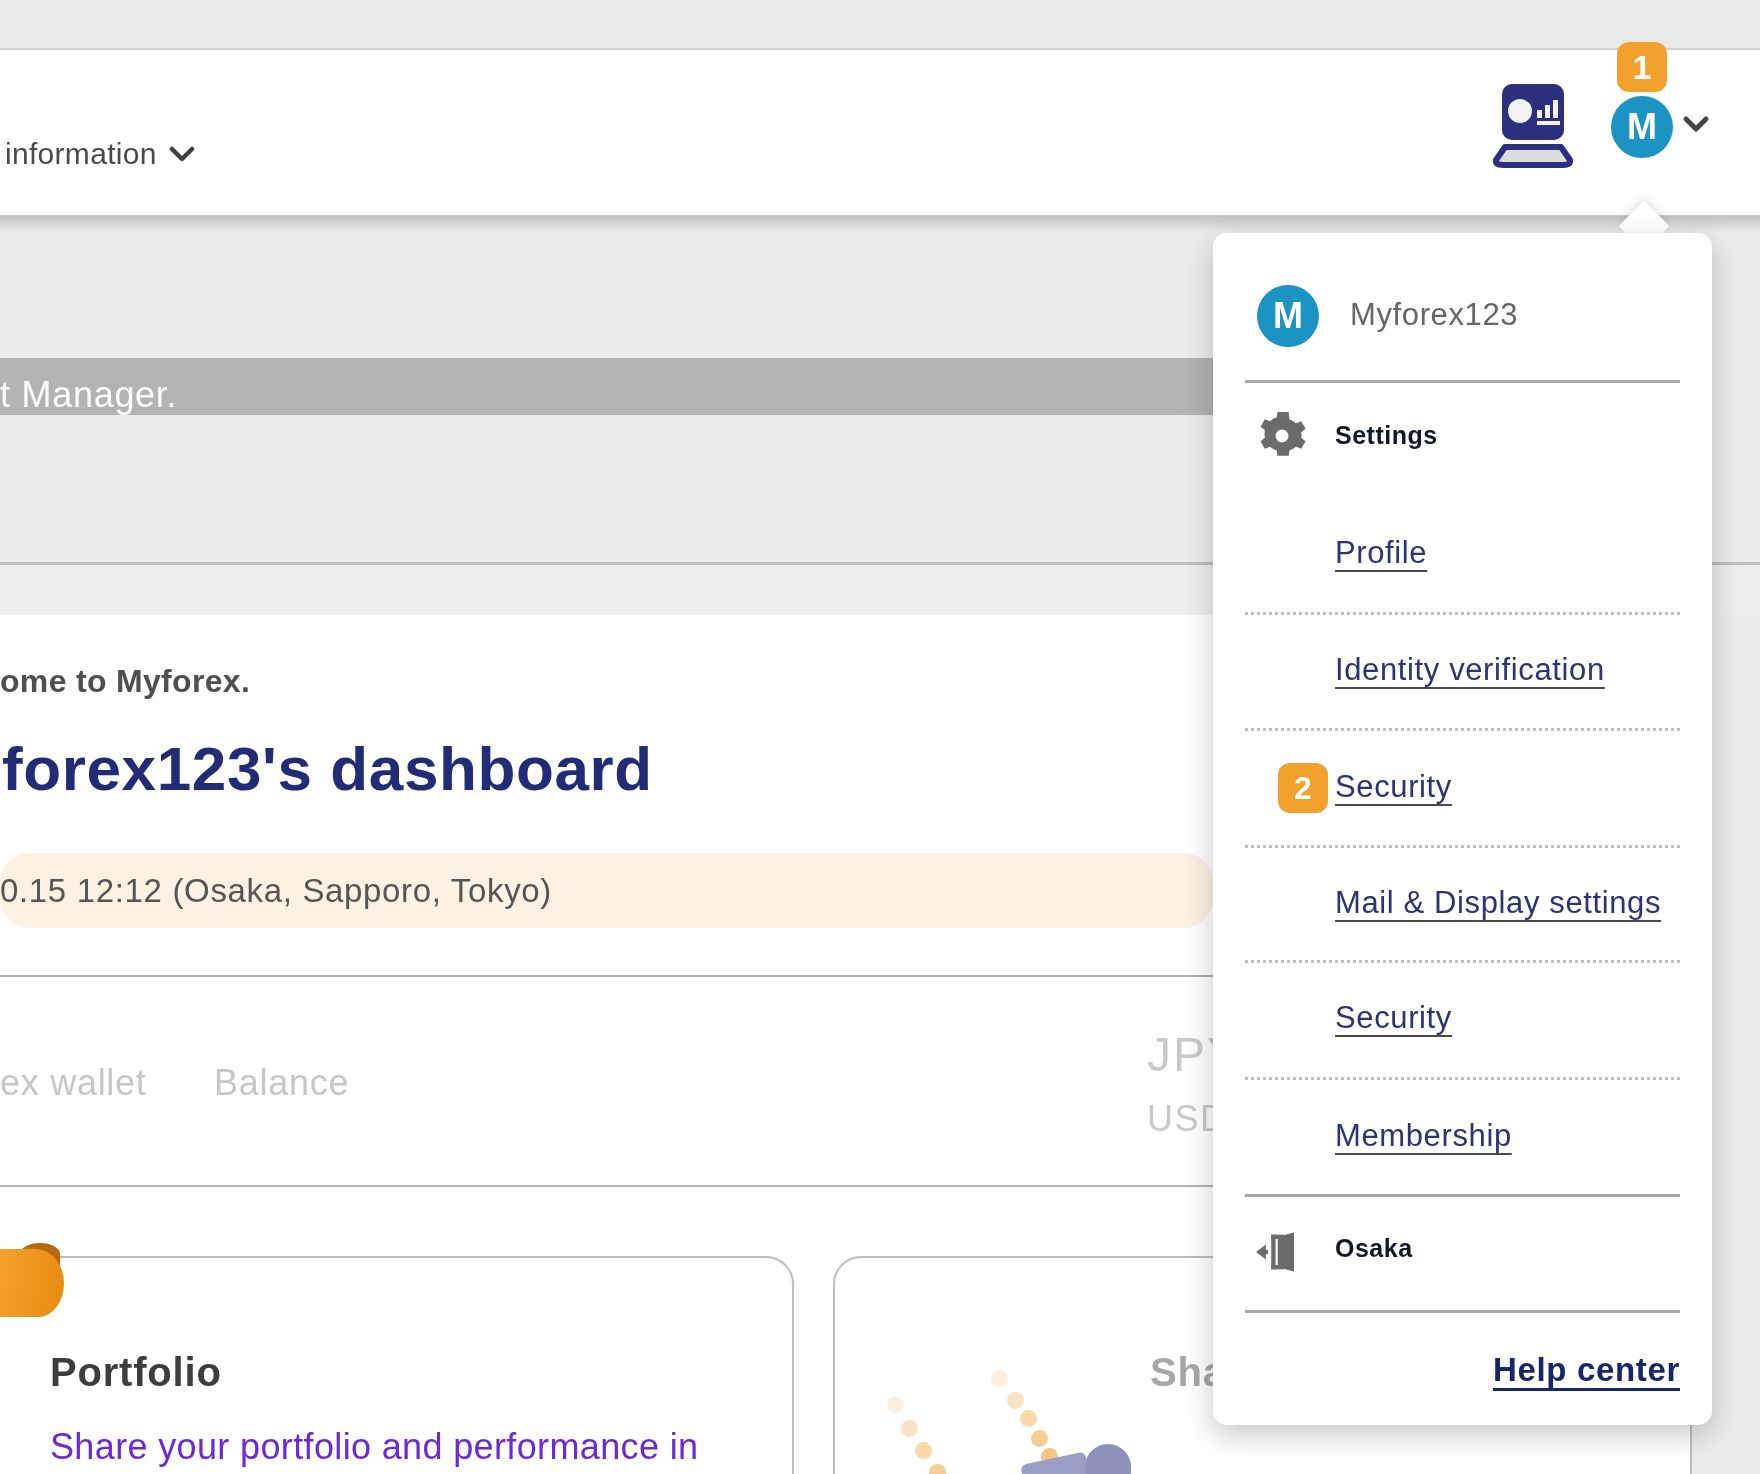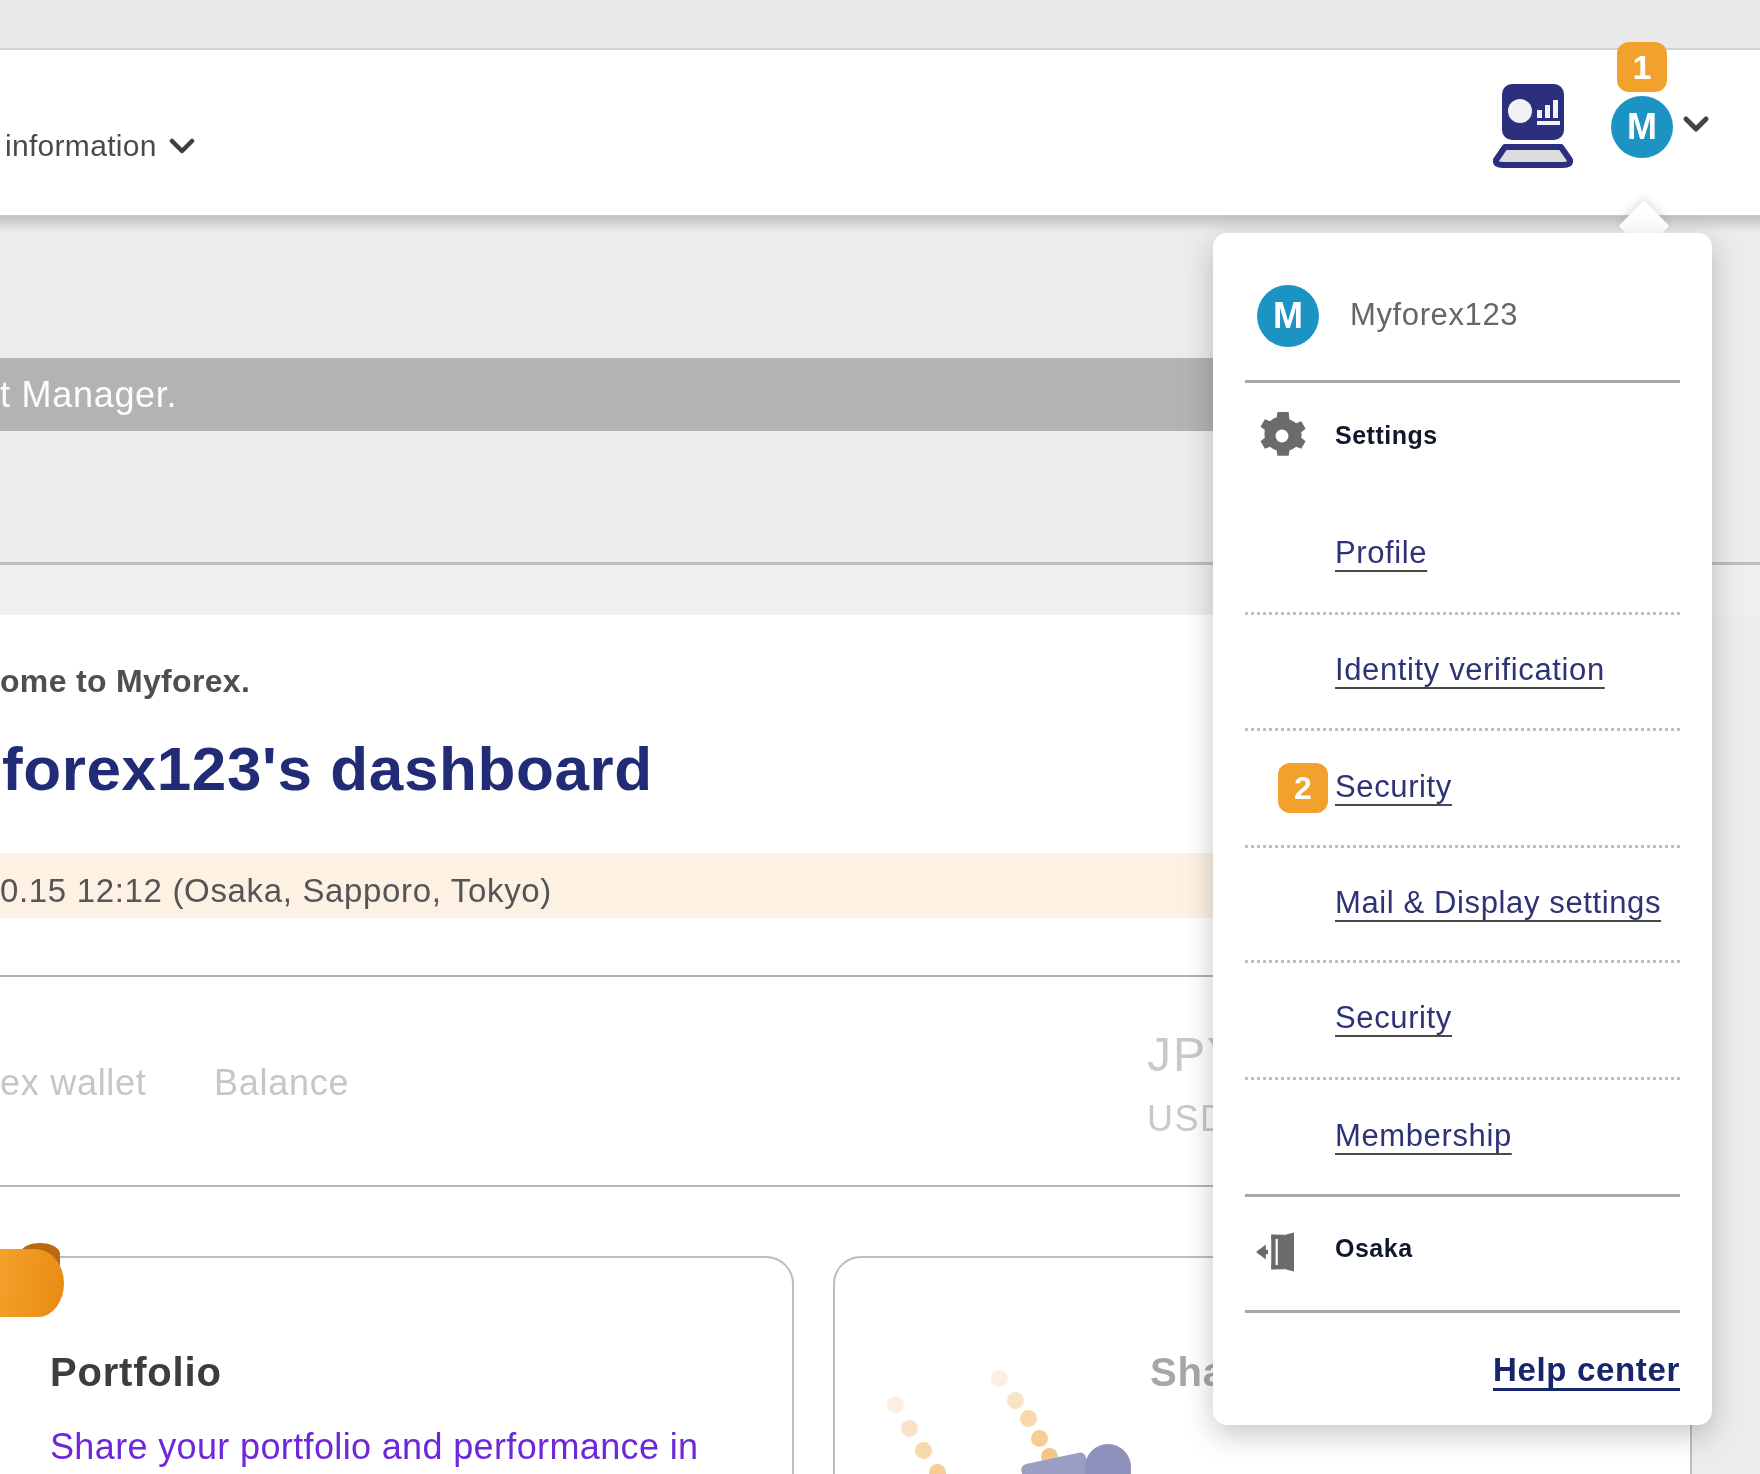--- a/index.html
+++ b/index.html
@@ -4,37 +4,37 @@
 <style>
   html,body{margin:0;padding:0;}
   body{font-family:"Liberation Sans","DejaVu Sans",sans-serif;background:#ececec;}
   #canvas{position:relative;width:1760px;height:1474px;overflow:hidden;background:#ececec;}
 
   
   .topstrip{position:absolute;left:0;top:0;width:1760px;height:48px;background:#e9e9e9;border-bottom:2px solid #d2d2d2;}
   .header{position:absolute;left:0;top:50px;width:1760px;height:165px;background:#ffffff;border-bottom:1px solid #c9c9c9;}
   .header-shadow{position:absolute;left:0;top:216px;width:1760px;height:16px;
     background:linear-gradient(#c2c2c2,rgba(200,200,200,0));}
-  .info-nav{position:absolute;left:5px;top:128px;height:36px;display:flex;align-items:center;gap:12px;
+  .info-nav{position:absolute;left:5px;top:136px;height:36px;display:flex;align-items:center;gap:12px;
     font-size:30px;color:#4a4a4a;letter-spacing:.01em;cursor:pointer;}
 
   
   .sec-title{position:absolute;left:0;top:215px;width:1760px;height:143px;background:#ececec;}
   .page-title{position:absolute;left:0;top:54px;font-size:53px;color:#414141;letter-spacing:.01em;}
-  .banner{position:absolute;left:0;top:358px;width:1213px;height:73px;background:#b3b3b3;text-align:center;}
+  .banner{position:absolute;left:0;top:358px;width:1213px;height:57px;background:#b3b3b3;text-align:center;}
   .banner-text{position:absolute;left:0;top:0;line-height:73px;font-size:36px;color:#fdfdfd;letter-spacing:.02em;}
   .sec-mid{position:absolute;left:0;top:431px;width:1760px;height:131px;background:#ececec;}
   .sec-line{position:absolute;left:0;top:562px;width:1760px;height:3px;background:#bdbdbd;}
   .sec-band{position:absolute;left:0;top:565px;width:1760px;height:50px;background:#efefef;}
 
   
   .main{position:absolute;left:0;top:615px;width:1688px;height:859px;background:#ffffff;}
   .welcome{position:absolute;left:0;top:48px;font-size:32px;font-weight:bold;color:#4f4f4f;letter-spacing:.01em;}
   .dash-heading{position:absolute;left:2px;top:118px;font-size:62px;font-weight:bold;color:#222c76;letter-spacing:.01em;}
-  .datebar{position:absolute;left:0;top:238px;width:1213px;height:65px;background:#fcf1e3;}
+  .datebar{position:absolute;left:0;top:238px;width:1213px;height:75px;background:#fcf1e3;border-radius:29px;}
   .datebar span{display:block;line-height:75px;font-size:33px;color:#555555;letter-spacing:.02em;}
   .hr1{position:absolute;left:0;top:360px;width:1688px;height:2px;background:#b0b0b0;}
   .hr2{position:absolute;left:0;top:570px;width:1688px;height:2px;background:#b5b5b5;}
   .wallet-partial{position:absolute;left:0;top:447px;font-size:36px;color:#c6c6c6;letter-spacing:.02em;}
   .balance-label{position:absolute;left:214px;top:447px;font-size:36px;color:#c6c6c6;letter-spacing:.02em;}
   .coming-soon{position:absolute;left:522px;top:437px;font-size:44px;font-weight:bold;color:#3d3d3d;letter-spacing:.03em;}
   .cur-jpy{position:absolute;left:1147px;top:412px;font-size:48px;color:#c9c9c9;letter-spacing:.04em;}
   .cur-usd{position:absolute;left:1147px;top:483px;font-size:36px;color:#c9c9c9;letter-spacing:.04em;}
 
   

